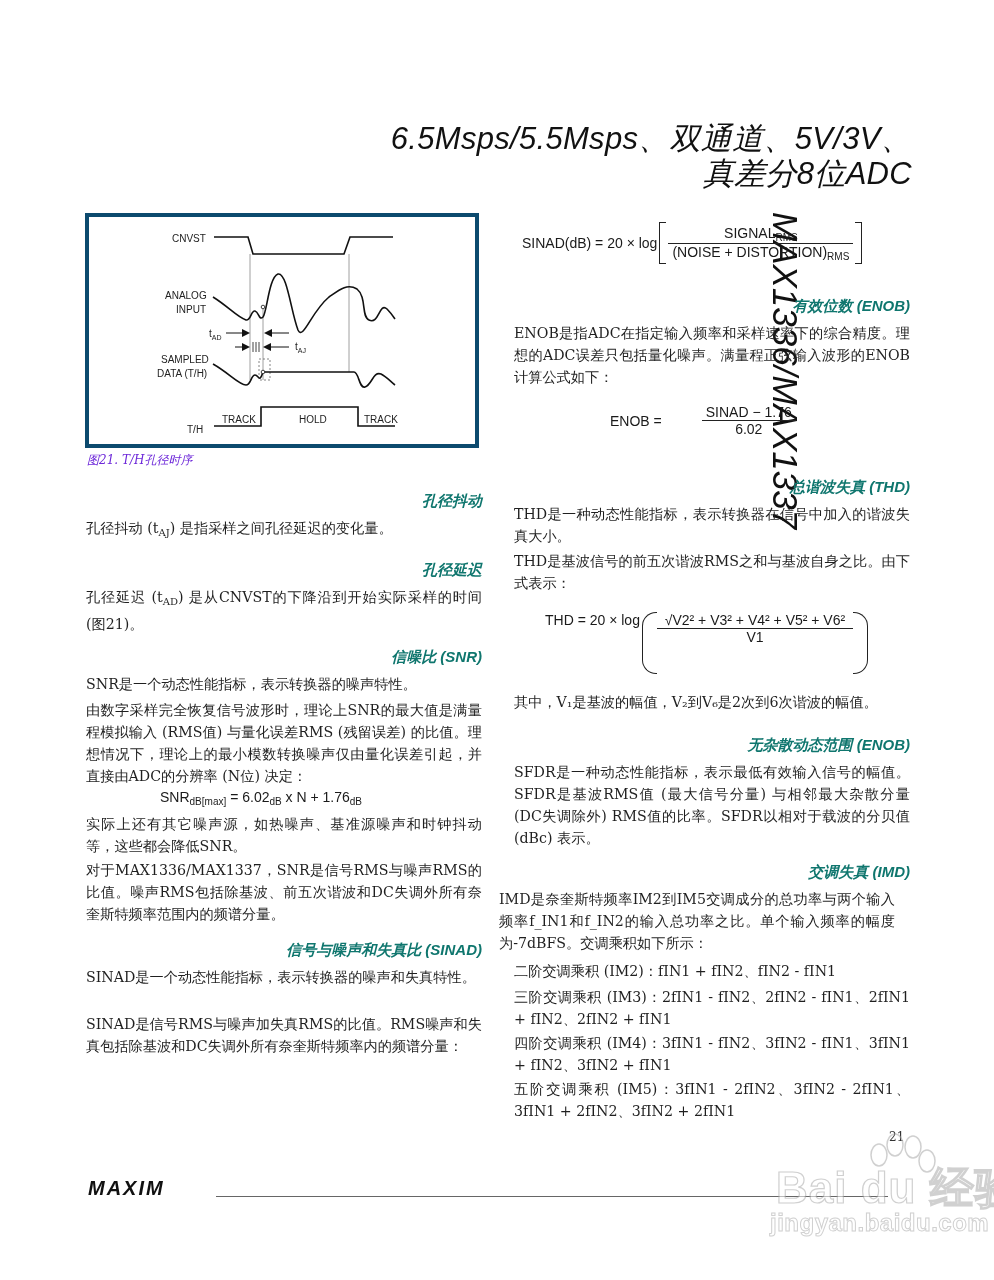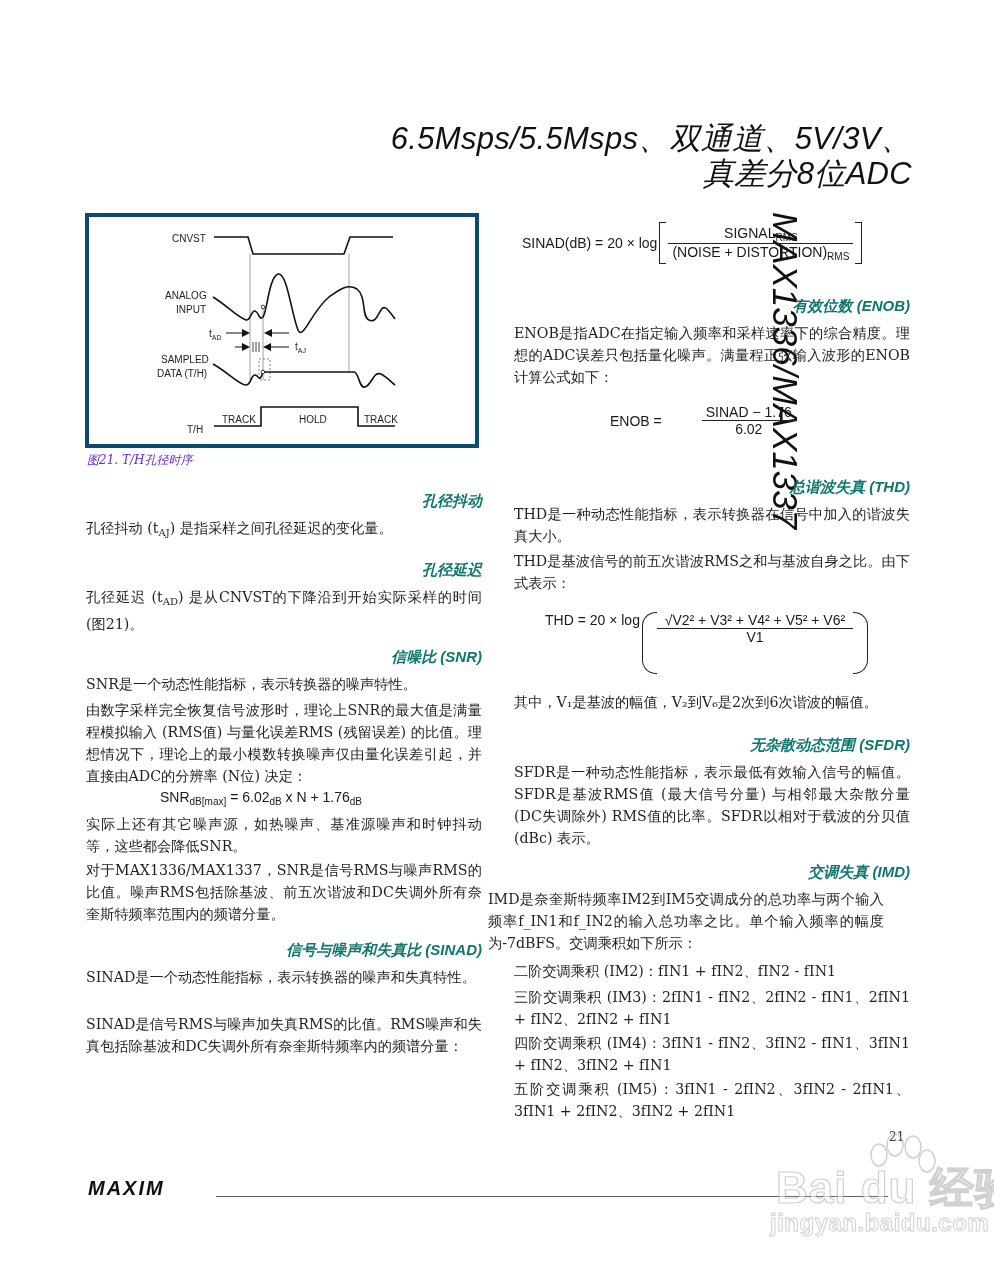--- a/index.html
+++ b/index.html
@@ -125,25 +125,25 @@
   <span>THD = 20 × log</span>
   <span style="display:inline-block; width:14px; height:60px; border:1.5px solid #222; border-right:none; border-radius:14px 0 0 14px; margin-left:2px;"></span>
   <span class="frac" style="min-width:196px;">
       <span class="num">√V2² + V3² + V4² + V5² + V6²</span>
       <span class="den">V1</span>
     </span>
   <span style="display:inline-block; width:14px; height:60px; border:1.5px solid #222; border-left:none; border-radius:0 14px 14px 0;"></span>
 </div>
 <div class="p" style="left:514px; top:691px; width:400px;">其中，V₁是基波的幅值，V₂到V₆是2次到6次谐波的幅值。</div>
 
-<div class="h" style="left:514px; top:736px; width:396px;">无杂散动态范围 (SFDR)</div>
+<div class="h" style="left:514px; top:736px; width:396px;">无杂散动态范围 (ENOB)</div>
 <div class="p" style="left:514px; top:761px; width:396px;">SFDR是一种动态性能指标，表示最低有效输入信号的幅值。SFDR是基波RMS值 (最大信号分量) 与相邻最大杂散分量 (DC失调除外) RMS值的比率。SFDR以相对于载波的分贝值 (dBc) 表示。</div>
 
 <div class="h" style="left:514px; top:863px; width:396px;">交调失真 (IMD)</div>
-<div class="p" style="left:488px; top:888px; width:396px;">IMD是奈奎斯特频率IM2到IM5交调成分的总功率与两个输入频率f_IN1和f_IN2的输入总功率之比。单个输入频率的幅度为-7dBFS。交调乘积如下所示：</div>
+<div class="p" style="left:499px; top:888px; width:396px;">IMD是奈奎斯特频率IM2到IM5交调成分的总功率与两个输入频率f_IN1和f_IN2的输入总功率之比。单个输入频率的幅度为-7dBFS。交调乘积如下所示：</div>
 <div class="p" style="left:514px; top:960px; width:396px; text-align:left;">二阶交调乘积 (IM2)：fIN1 + fIN2、fIN2 - fIN1</div>
 <div class="p" style="left:514px; top:986px; width:396px;">三阶交调乘积 (IM3)：2fIN1 - fIN2、2fIN2 - fIN1、2fIN1 + fIN2、2fIN2 + fIN1</div>
 <div class="p" style="left:514px; top:1032px; width:396px;">四阶交调乘积 (IM4)：3fIN1 - fIN2、3fIN2 - fIN1、3fIN1 + fIN2、3fIN2 + fIN1</div>
 <div class="p" style="left:514px; top:1078px; width:396px;">五阶交调乘积 (IM5)：3fIN1 - 2fIN2、3fIN2 - 2fIN1、3fIN1 + 2fIN2、3fIN2 + 2fIN1</div>
 
 <div class="logo">
   <svg width="118" height="18" viewBox="0 0 118 18">
     <text x="0" y="16" font-family="Liberation Sans, sans-serif" font-weight="bold" font-style="italic" font-size="20" fill="#111" letter-spacing="2">MAXIM</text>
   </svg>
 </div>

